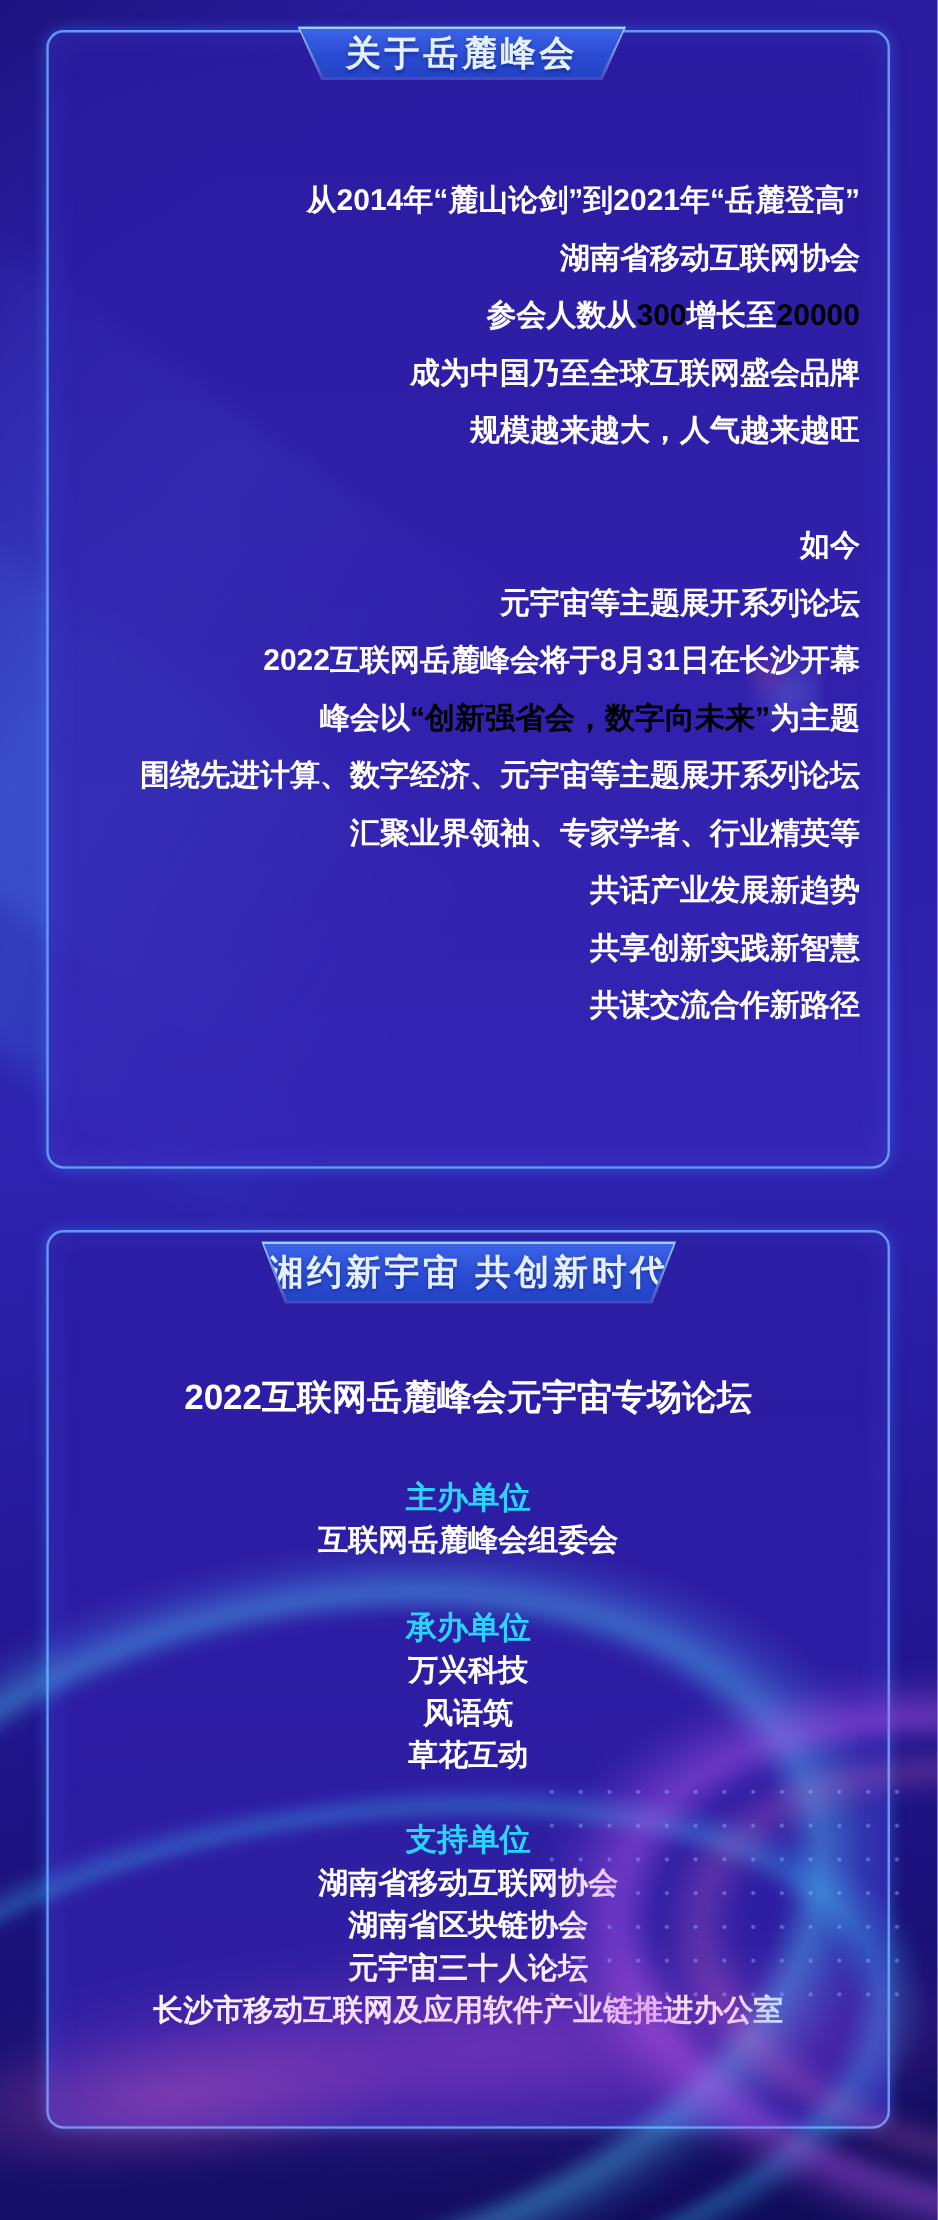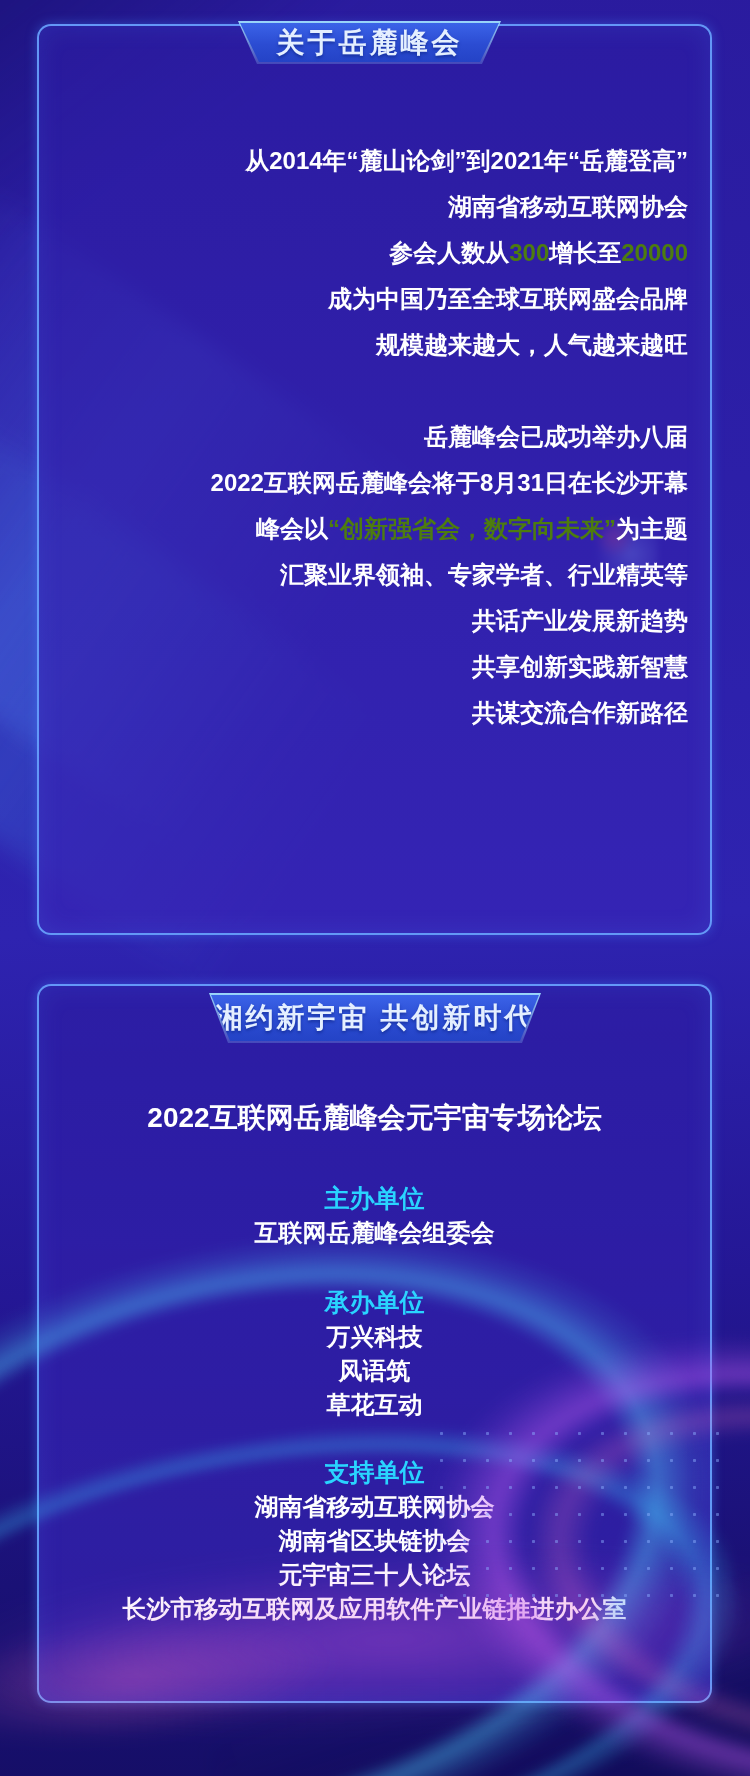--- a/index.html
+++ b/index.html
@@ -58,21 +58,21 @@
     background:linear-gradient(180deg,#3b63e8 0%,#2b4cd2 55%,#2443c6 100%);}
   .banner-1{left:238px;top:21px;width:263px;height:43px;}
   .banner-1 .banner-edge,.banner-1 .banner-fill{clip-path:polygon(0 0,100% 0,calc(100% - 19px) 100%,19px 100%);}
   .banner-2{left:209px;top:982px;width:332px;height:61px;}
   .banner-2 .banner-edge,.banner-2 .banner-fill{clip-path:polygon(0 0,100% 0,calc(100% - 19px) 100%,19px 100%);margin-top:11px;}
   .banner-text{font-size:28px;font-weight:bold;color:#e4efff;letter-spacing:3px;
     text-shadow:0 2px 3px rgba(10,30,120,.55);}
   
   .about-lines{position:absolute;left:37px;top:138px;width:603px;z-index:3;text-align:right;margin-left:48px;}
   .line{height:46px;line-height:46px;font-size:24px;font-weight:bold;color:#ffffff;white-space:nowrap;}
-  .hl{color:#4d7c0f;}
+  .hl{color:#000000;}
   .forum-content{position:absolute;left:37px;top:1100px;width:675px;z-index:3;text-align:center;color:#fff;}
   .forum-title{font-size:28px;font-weight:bold;line-height:36px;}
   .group-label{color:#29d4ff;font-size:25px;font-weight:bold;line-height:36px;}
   .group-item{font-size:24px;font-weight:bold;line-height:34px;white-space:nowrap;}
   .group:nth-child(1) .group-label{margin-top:44px;}
   .group:nth-child(2) .group-label{margin-top:34px;}
   .group:nth-child(3) .group-label{margin-top:32px;}
 </style>
 </head>
 <body>
@@ -90,23 +90,25 @@
     <span class="banner-text">关于岳麓峰会</span>
   </div>
 </div>
 <div class="about-lines">
     <div class="line"><span>从2014年“麓山论剑”到2021年“岳麓登高”</span></div>
     <div class="line"><span>湖南省移动互联网协会</span></div>
     <div class="line"><span>参会人数从</span><span class="hl">300</span><span>增长至</span><span class="hl">20000</span></div>
     <div class="line"><span>成为中国乃至全球互联网盛会品牌</span></div>
     <div class="line"><span>规模越来越大，人气越来越旺</span></div>
     <div class="line"><span></span></div>
-    <div class="line"><span>岳麓峰会已成功举办八届</span></div>
+    <div class="line"><span>如今</span></div>
+    <div class="line"><span>元宇宙等主题展开系列论坛</span></div>
     <div class="line"><span>2022互联网岳麓峰会将于8月31日在长沙开幕</span></div>
     <div class="line"><span>峰会以</span><span class="hl">“创新强省会，数字向未来”</span><span>为主题</span></div>
+    <div class="line"><span>围绕先进计算、数字经济、元宇宙等主题展开系列论坛</span></div>
     <div class="line"><span>汇聚业界领袖、专家学者、行业精英等</span></div>
     <div class="line"><span>共话产业发展新趋势</span></div>
     <div class="line"><span>共享创新实践新智慧</span></div>
     <div class="line"><span>共谋交流合作新路径</span></div>
   </div>
 
 <section class="card card-forum"></section>
 <div class="banner banner-2">
   <div class="banner-edge"></div>
   <div class="banner-fill">

